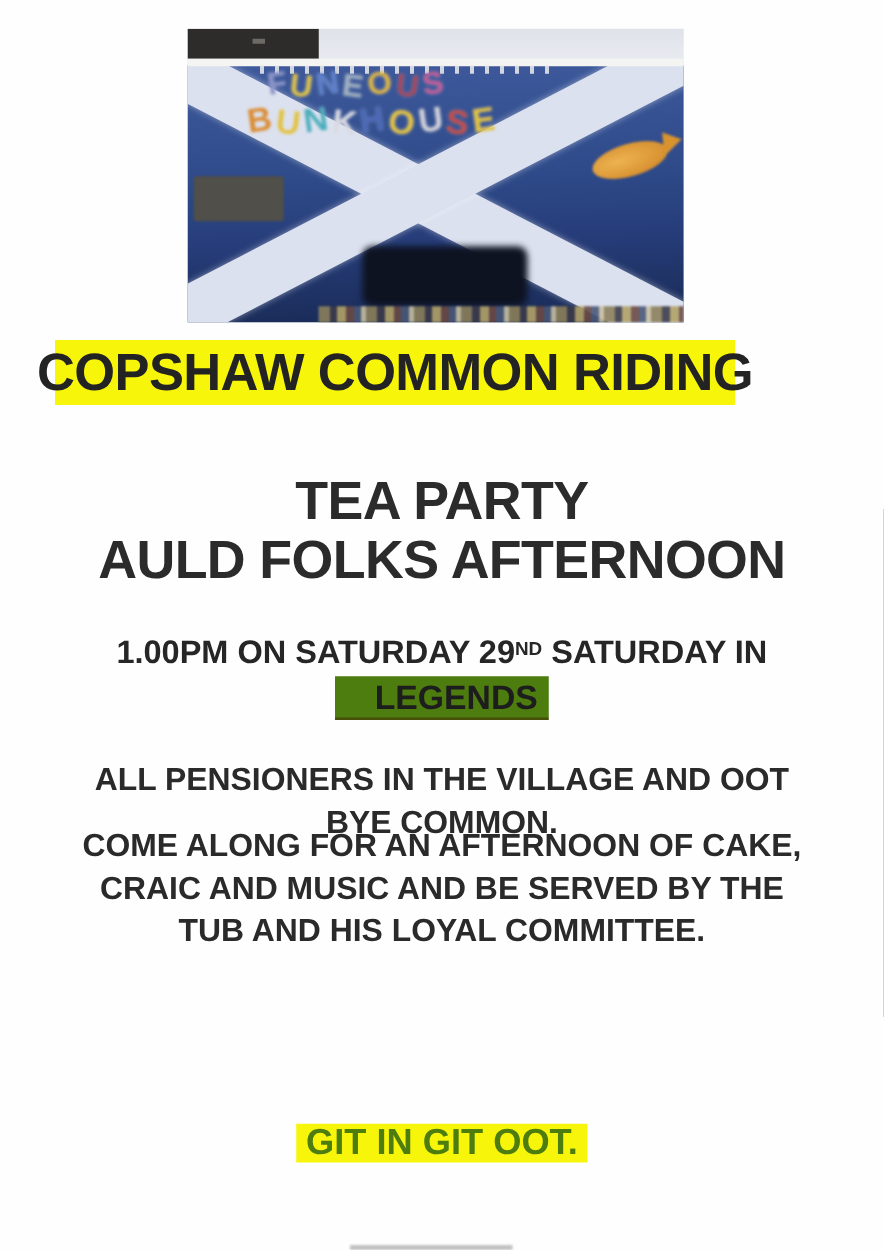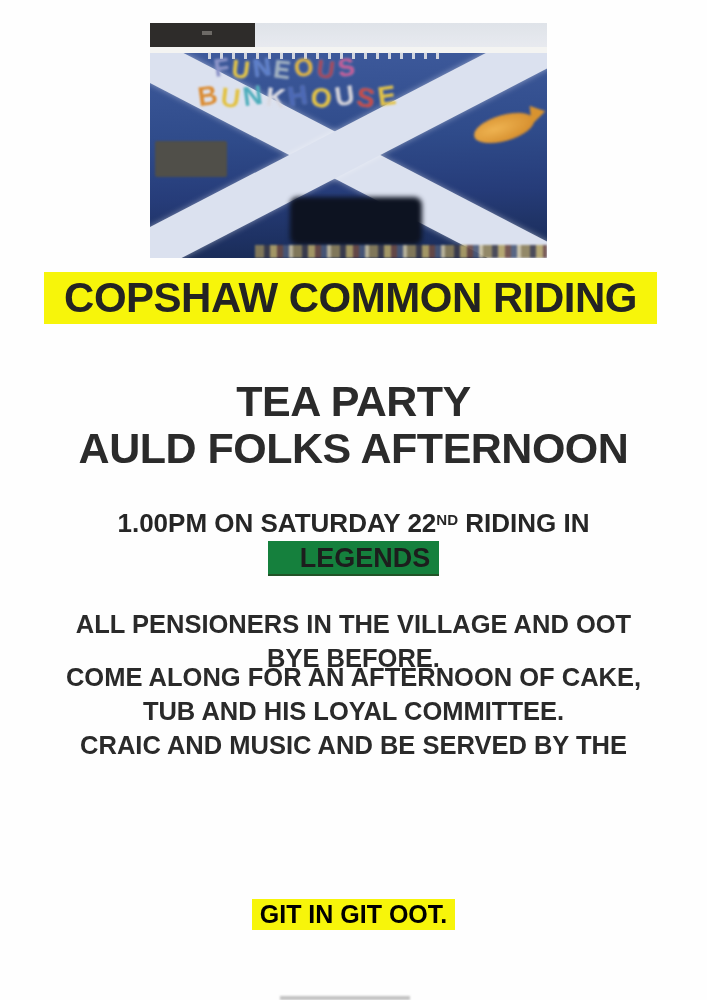--- a/index.html
+++ b/index.html
@@ -35,37 +35,37 @@
   .fish::after{content:"";position:absolute;right:-13px;top:0;width:0;height:0;
     border-left:15px solid #dd9226;border-top:7px solid transparent;border-bottom:12px solid transparent;
     transform:rotate(10deg);}
   .grey-box{position:absolute;left:5px;top:118px;width:72px;height:36px;background:#504f48;
     border-radius:2px;filter:blur(.8px);}
   .dark-object{position:absolute;left:140px;top:174px;width:132px;height:48px;background:#0d1322;
     border-radius:8px;filter:blur(2.5px);}
   .shelf-strip{position:absolute;left:105px;top:222px;width:292px;height:13px;opacity:.9;filter:blur(1px);
     background:repeating-linear-gradient(90deg,#8d8058 0 9px,#3c3c4c 9px 15px,#b3a263 15px 22px,#6e4a44 22px 28px,#49597c 28px 34px,#c9c0a0 34px 38px);}
   
-  .title-bar{position:absolute;left:44px;top:272px;width:613px;height:52px;background:#f7f50a;
+  .title-bar{position:absolute;left:44px;top:272px;width:544px;height:52px;background:#f7f50a;
     display:flex;align-items:center;justify-content:center;}
   .title-bar span{font-size:42px;letter-spacing:-.5px;color:#232323;white-space:nowrap;}
   .heading{position:absolute;left:0;top:378px;width:707px;text-align:center;
     font-size:43px;line-height:47px;color:#2b2b2b;letter-spacing:-.5px;}
   .date-line{position:absolute;left:0;top:505px;width:707px;text-align:center;
     font-size:26px;line-height:30px;white-space:nowrap;}
   sup.ord{font-size:58%;vertical-align:.45em;letter-spacing:0;}
   .venue-wrap{position:absolute;left:0;top:541px;width:707px;text-align:center;}
   .venue-box{display:inline-block;background:#e2463b;color:#1d1d1d;font-size:27px;
     line-height:35px;padding:0 9px;box-shadow:inset 0 -2px 0 rgba(60,0,0,.35);}
   .para{position:absolute;left:0;width:707px;text-align:center;color:#2a2a2a;}
   .para-invite{top:607px;font-size:25.5px;line-height:34px;}
   .para-come{top:660px;font-size:25.5px;line-height:34px;}
   .para-names{top:828px;font-size:21px;line-height:28px;}
   .git-wrap{position:absolute;left:0;top:899px;width:707px;text-align:center;}
-  .git-box{display:inline-block;background:#f7f50a;font-size:25px;line-height:31px;padding:0 8px;color:#000000;}
+  .git-box{display:inline-block;background:#f7f50a;font-size:29px;line-height:31px;padding:0 8px;color:#4d7c0f;}
   .scan-artifact{position:absolute;left:280px;top:996px;width:130px;height:4px;background:#c2c2c2;filter:blur(1px);}
 </style>
 </head>
 <body>
 
 <div class="page">
 
   <div class="photo" role="img" aria-label="Scottish saltire flag hung indoors with colourful plastic letters and an orange fish shape">
     <div class="flag">
       <div class="stripe s1"></div>
@@ -102,35 +102,35 @@
 
   <div class="title-bar" style="background: rgb(247, 245, 10);">
     <span>COPSHAW COMMON RIDING</span>
   </div>
 
   <div class="heading">
     <div>TEA PARTY</div>
     <div>AULD FOLKS AFTERNOON</div>
   </div>
 
-  <div class="date-line"><span>1.00PM ON SATURDAY 22</span><sup class="ord">ND</sup><span> RIDING IN</span></div>
+  <div class="date-line"><span>1.00PM ON SATURDAY 29</span><sup class="ord">ND</sup><span> SATURDAY IN</span></div>
 
   <div class="venue-wrap">
-    <span class="venue-box" style="background: #15803d; padding-left: 32px;"><span>LEGENDS</span></span>
+    <span class="venue-box" style="background: #4d7c0f; padding-left: 32px;"><span>LEGENDS</span></span>
   </div>
 
   <div class="para para-invite">
     <div>ALL PENSIONERS IN THE VILLAGE AND OOT</div>
-    <div>BYE BEFORE.</div>
+    <div>BYE COMMON.</div>
   </div>
 
   <div class="para para-come">
     <div>COME ALONG FOR AN AFTERNOON OF CAKE,</div>
+    <div>CRAIC AND MUSIC AND BE SERVED BY THE</div>
     <div>TUB AND HIS LOYAL COMMITTEE.</div>
-    <div>CRAIC AND MUSIC AND BE SERVED BY THE</div>
   </div>
 
   <div class="para para-names">
   </div>
 
   <div class="git-wrap">
     <span class="git-box" style="background: rgb(247, 245, 10);"><span>GIT IN GIT OOT.</span></span>
   </div>
 
   <div class="scan-artifact"></div>

